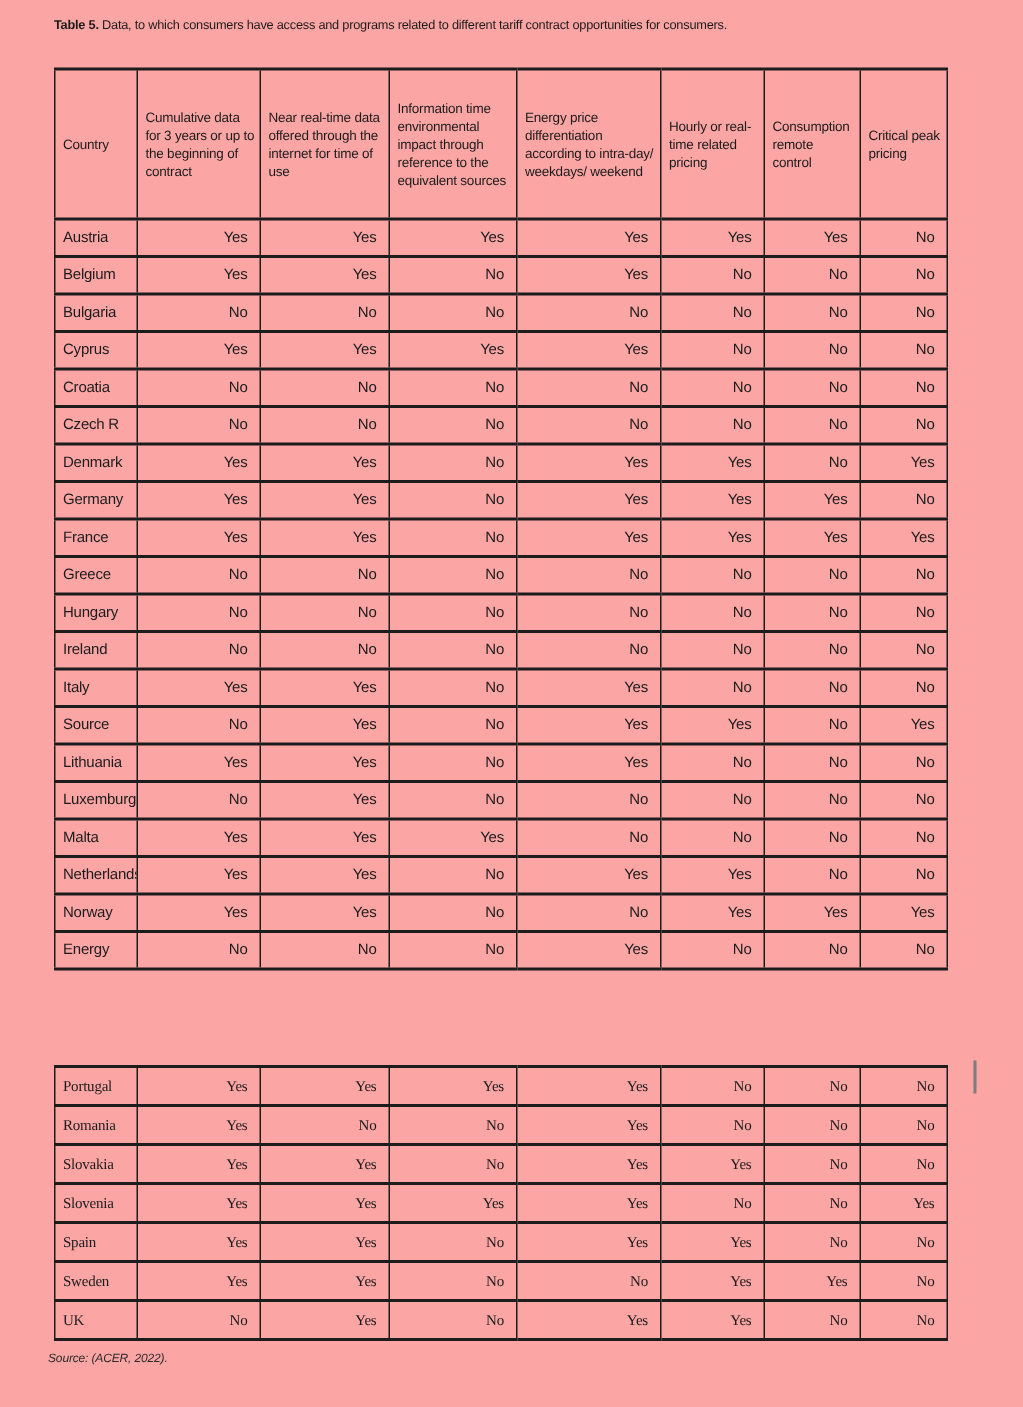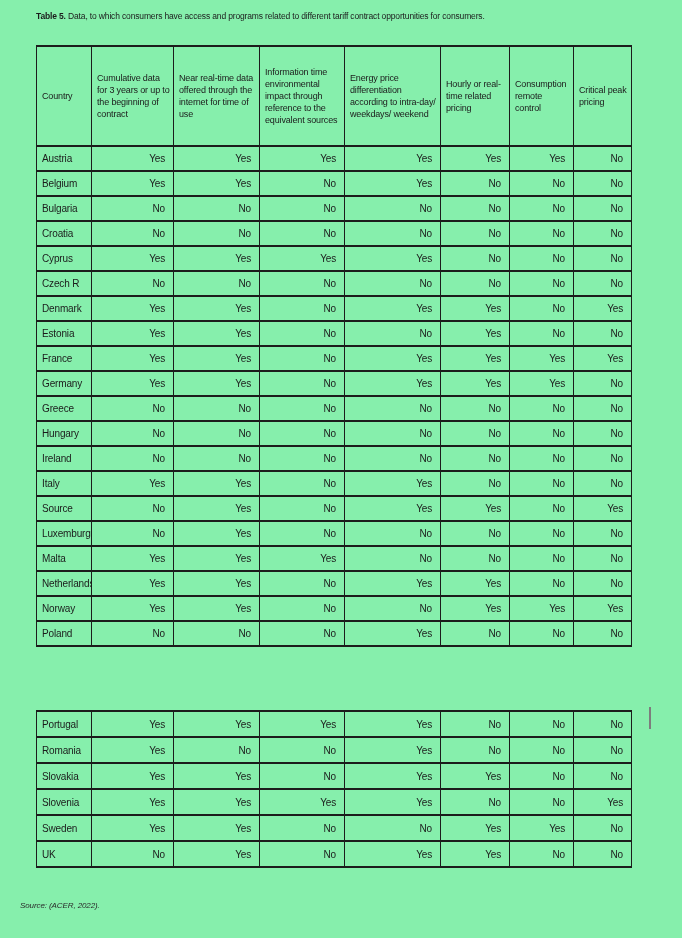--- a/index.html
+++ b/index.html
@@ -1,20 +1,20 @@
 <!DOCTYPE html>
 <html><head>
 <meta charset="utf-8">
 <style>
   html, body { margin: 0; padding: 0; background: #ffffff; }
   .page {
     position: relative;
     width: 682px;
     height: 938px;
-    background: #86efac;
+    background: #fca5a5;
     font-family: "Liberation Sans", sans-serif;
     color: #1b1b1b;
     overflow: hidden;
   }
   .caption {
     margin: 0;
     position: absolute;
     left: 36px;
     top: 11px;
     width: 600px;
@@ -42,28 +42,28 @@
   .t th {
     font-weight: normal;
     font-size: 9px;
     line-height: 1.35;
     text-align: left;
     vertical-align: middle;
     padding: 3px 3px 3px 5px;
   }
   .t1 thead tr { height: 100px; }
   .t1 tbody tr { height: 25px; }
-  .t2 tbody tr { height: 26px; }
+  .t2 tbody tr { height: 26px; font-family: Liberation Serif, serif; }
   .t td { font-size: 10px; vertical-align: middle; }
   .t td.country { text-align: left; padding-left: 5px; }
   .t td.val { text-align: right; padding-right: 8px; }
   .source {
     margin: 0;
     position: absolute;
-    left: 20px;
+    left: 32px;
     top: 901px;
     font-size: 8px;
     font-style: italic;
     letter-spacing: -0.1px;
     color: #2a2a2a;
   }
   .change-mark {
     position: absolute;
     left: 649px;
     top: 707px;
@@ -127,90 +127,80 @@
           <td class="country">Bulgaria</td>
           <td class="val">No</td>
           <td class="val">No</td>
           <td class="val">No</td>
           <td class="val">No</td>
           <td class="val">No</td>
           <td class="val">No</td>
           <td class="val">No</td>
         </tr>
         <tr>
+          <td class="country">Cyprus</td>
+          <td class="val">Yes</td>
+          <td class="val">Yes</td>
+          <td class="val">Yes</td>
+          <td class="val">Yes</td>
+          <td class="val">No</td>
+          <td class="val">No</td>
+          <td class="val">No</td>
+        </tr>
+        <tr>
           <td class="country">Croatia</td>
           <td class="val">No</td>
           <td class="val">No</td>
           <td class="val">No</td>
           <td class="val">No</td>
           <td class="val">No</td>
           <td class="val">No</td>
           <td class="val">No</td>
         </tr>
         <tr>
-          <td class="country">Cyprus</td>
-          <td class="val">Yes</td>
-          <td class="val">Yes</td>
-          <td class="val">Yes</td>
-          <td class="val">Yes</td>
-          <td class="val">No</td>
-          <td class="val">No</td>
-          <td class="val">No</td>
-        </tr>
-        <tr>
           <td class="country">Czech R</td>
           <td class="val">No</td>
           <td class="val">No</td>
           <td class="val">No</td>
           <td class="val">No</td>
           <td class="val">No</td>
           <td class="val">No</td>
           <td class="val">No</td>
         </tr>
         <tr>
           <td class="country">Denmark</td>
           <td class="val">Yes</td>
           <td class="val">Yes</td>
           <td class="val">No</td>
           <td class="val">Yes</td>
           <td class="val">Yes</td>
           <td class="val">No</td>
           <td class="val">Yes</td>
         </tr>
         <tr>
-          <td class="country">Estonia</td>
-          <td class="val">Yes</td>
-          <td class="val">Yes</td>
-          <td class="val">No</td>
-          <td class="val">No</td>
-          <td class="val">Yes</td>
-          <td class="val">No</td>
+          <td class="country">Germany</td>
+          <td class="val">Yes</td>
+          <td class="val">Yes</td>
+          <td class="val">No</td>
+          <td class="val">Yes</td>
+          <td class="val">Yes</td>
+          <td class="val">Yes</td>
           <td class="val">No</td>
         </tr>
         <tr>
           <td class="country">France</td>
           <td class="val">Yes</td>
           <td class="val">Yes</td>
           <td class="val">No</td>
           <td class="val">Yes</td>
           <td class="val">Yes</td>
           <td class="val">Yes</td>
           <td class="val">Yes</td>
         </tr>
         <tr>
-          <td class="country">Germany</td>
-          <td class="val">Yes</td>
-          <td class="val">Yes</td>
-          <td class="val">No</td>
-          <td class="val">Yes</td>
-          <td class="val">Yes</td>
-          <td class="val">Yes</td>
-          <td class="val">No</td>
-        </tr>
-        <tr>
           <td class="country">Greece</td>
           <td class="val">No</td>
           <td class="val">No</td>
           <td class="val">No</td>
           <td class="val">No</td>
           <td class="val">No</td>
           <td class="val">No</td>
           <td class="val">No</td>
         </tr>
         <tr>
@@ -247,20 +237,30 @@
           <td class="country">Source</td>
           <td class="val">No</td>
           <td class="val">Yes</td>
           <td class="val">No</td>
           <td class="val">Yes</td>
           <td class="val">Yes</td>
           <td class="val">No</td>
           <td class="val">Yes</td>
         </tr>
         <tr>
+          <td class="country">Lithuania</td>
+          <td class="val">Yes</td>
+          <td class="val">Yes</td>
+          <td class="val">No</td>
+          <td class="val">Yes</td>
+          <td class="val">No</td>
+          <td class="val">No</td>
+          <td class="val">No</td>
+        </tr>
+        <tr>
           <td class="country">Luxemburg</td>
           <td class="val">No</td>
           <td class="val">Yes</td>
           <td class="val">No</td>
           <td class="val">No</td>
           <td class="val">No</td>
           <td class="val">No</td>
           <td class="val">No</td>
         </tr>
         <tr>
@@ -287,21 +287,21 @@
           <td class="country">Norway</td>
           <td class="val">Yes</td>
           <td class="val">Yes</td>
           <td class="val">No</td>
           <td class="val">No</td>
           <td class="val">Yes</td>
           <td class="val">Yes</td>
           <td class="val">Yes</td>
         </tr>
         <tr>
-          <td class="country">Poland</td>
+          <td class="country">Energy</td>
           <td class="val">No</td>
           <td class="val">No</td>
           <td class="val">No</td>
           <td class="val">Yes</td>
           <td class="val">No</td>
           <td class="val">No</td>
           <td class="val">No</td>
         </tr>
       </tbody>
   </table>
@@ -352,20 +352,30 @@
           <td class="country">Slovenia</td>
           <td class="val">Yes</td>
           <td class="val">Yes</td>
           <td class="val">Yes</td>
           <td class="val">Yes</td>
           <td class="val">No</td>
           <td class="val">No</td>
           <td class="val">Yes</td>
         </tr>
         <tr>
+          <td class="country">Spain</td>
+          <td class="val">Yes</td>
+          <td class="val">Yes</td>
+          <td class="val">No</td>
+          <td class="val">Yes</td>
+          <td class="val">Yes</td>
+          <td class="val">No</td>
+          <td class="val">No</td>
+        </tr>
+        <tr>
           <td class="country">Sweden</td>
           <td class="val">Yes</td>
           <td class="val">Yes</td>
           <td class="val">No</td>
           <td class="val">No</td>
           <td class="val">Yes</td>
           <td class="val">Yes</td>
           <td class="val">No</td>
         </tr>
         <tr>

